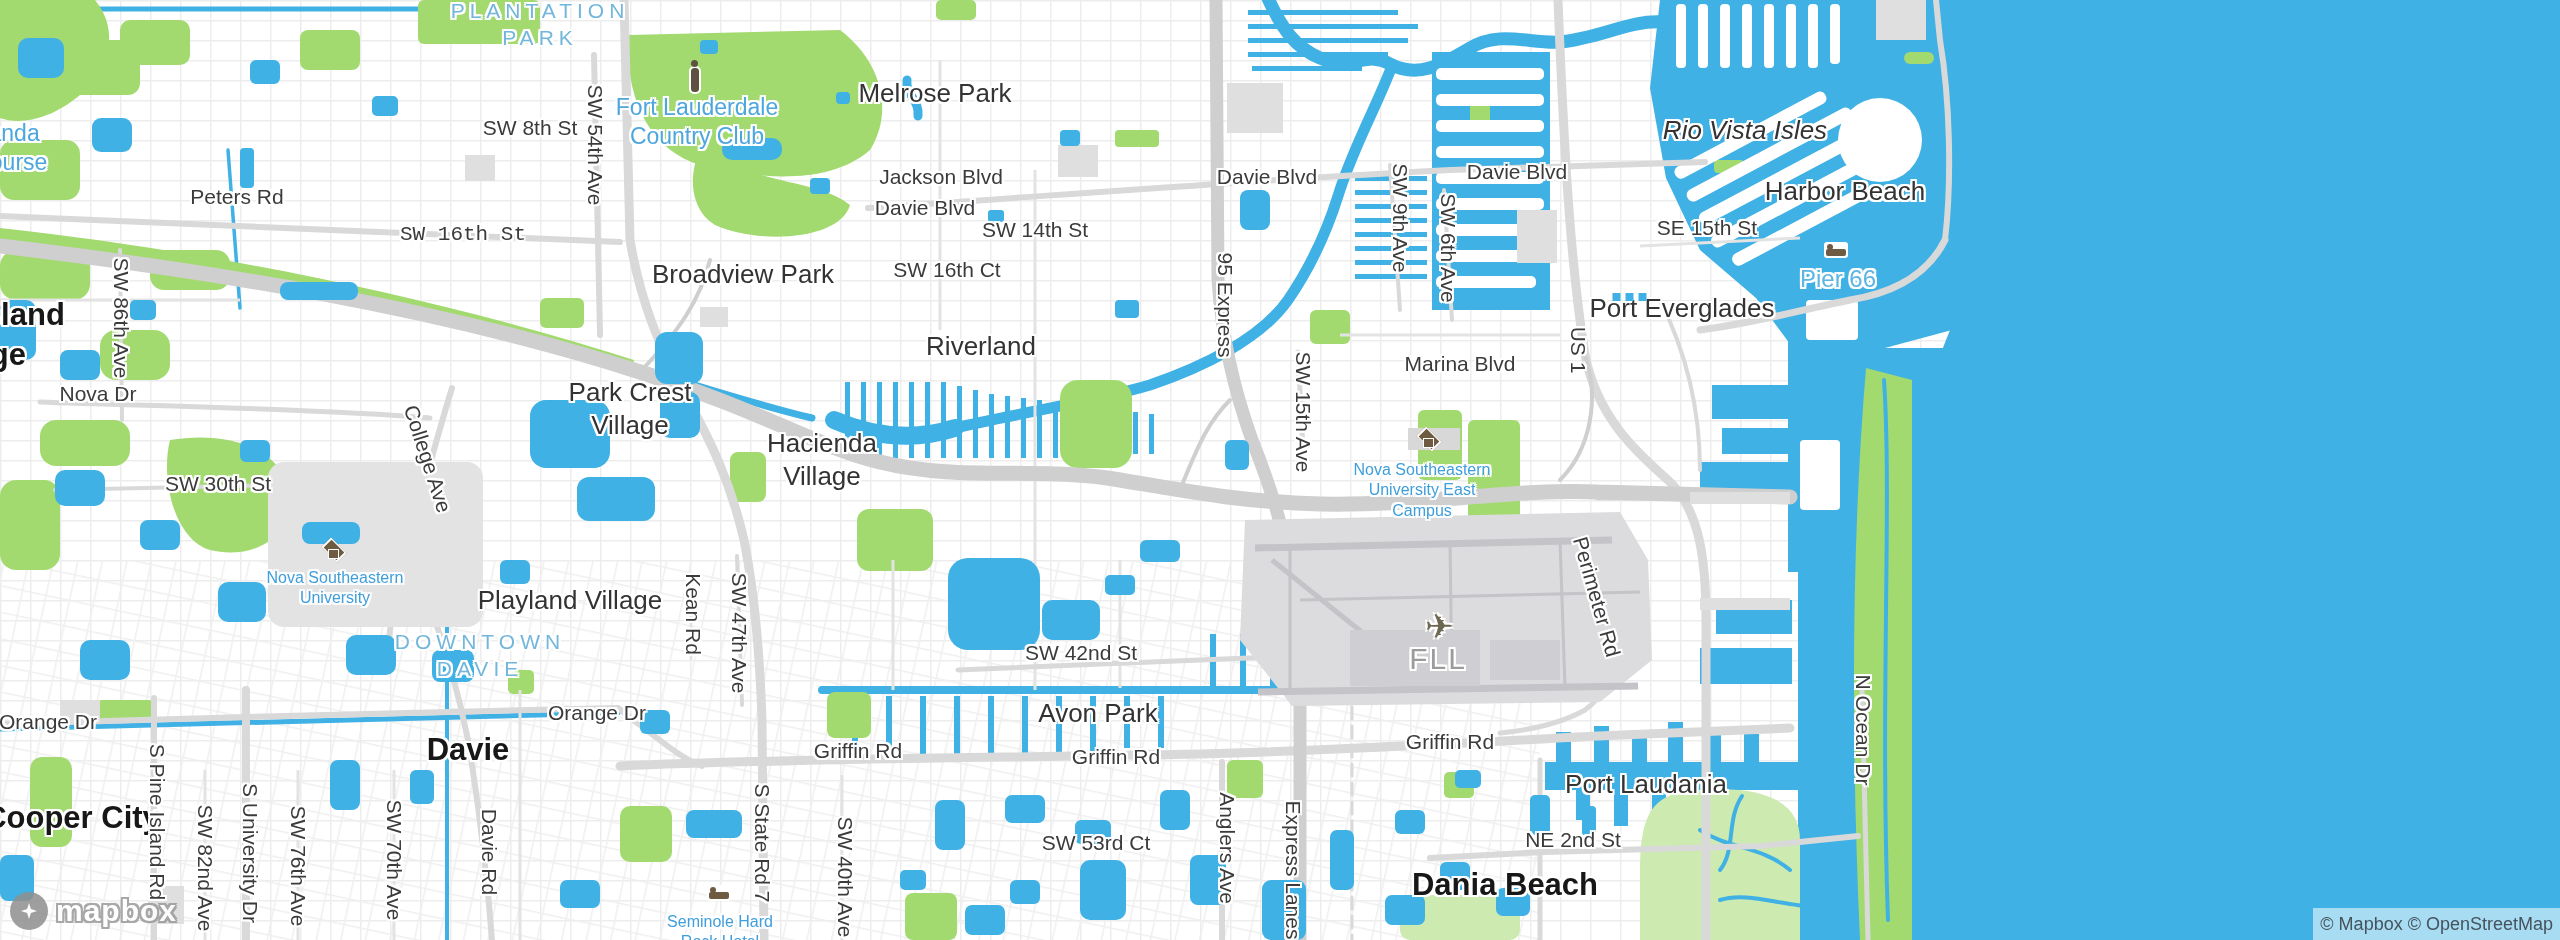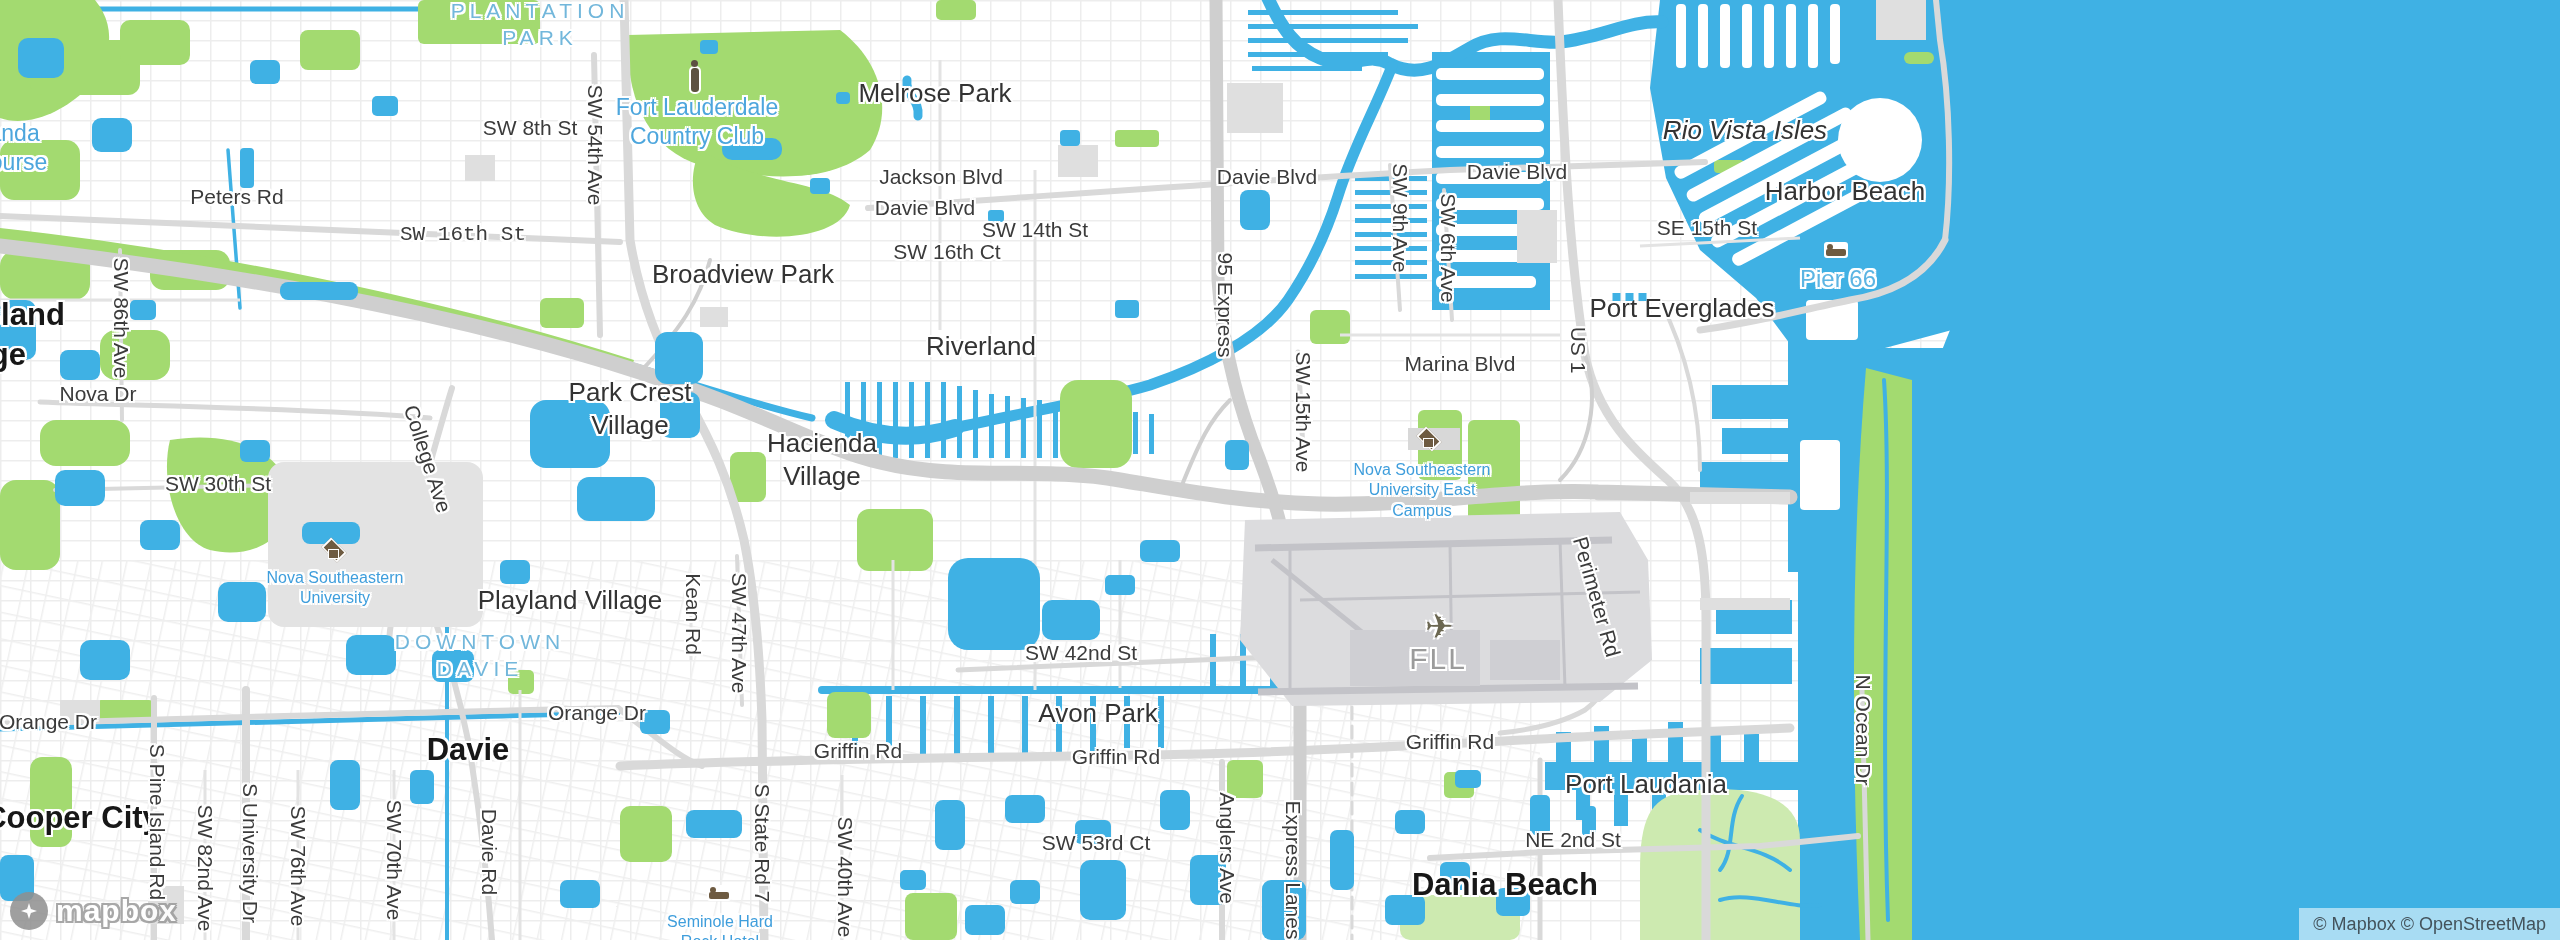--- a/index.html
+++ b/index.html
@@ -38,21 +38,21 @@
        background:#5d5142;border-radius:50%;}
   .icon.harbor-poi-icons span{display:inline-block;width:8px;height:8px;background:#3fb1e4;margin-right:5px;}
   
   #wordmark{position:absolute;left:10px;bottom:10px;display:flex;align-items:center;opacity:.85;}
   #wordmark .pin{width:38px;height:38px;border-radius:50%;background:#8f8f8f;position:relative;margin-right:8px;}
   #wordmark .pin::before{content:"";position:absolute;left:11px;top:11px;width:16px;height:16px;
        background:#fff;clip-path:polygon(50% 0,62% 38%,100% 50%,62% 62%,50% 100%,38% 62%,0 50%,38% 38%);}
   #wordmark .word{font-family:"Liberation Sans",sans-serif;font-weight:bold;font-size:30px;color:#fff;
        letter-spacing:1px;text-shadow:-2px -2px 0 #9a9a9a,2px -2px 0 #9a9a9a,-2px 2px 0 #9a9a9a,
        2px 2px 0 #9a9a9a,0 -2px 0 #9a9a9a,0 2px 0 #9a9a9a,-2px 0 0 #9a9a9a,2px 0 0 #9a9a9a;}
-  #attrib{position:absolute;right:0;bottom:0;height:32px;padding:0 14px;display:flex;align-items:center;
+  #attrib{position:absolute;right:0;bottom:0;height:32px;padding:0 7px;display:flex;align-items:center;
        background:rgba(255,255,255,.55);font-size:18px;color:#44535c;text-align:right;}
 </style>
 </head>
 <body>
 
 <div id="map">
   <svg width="2560" height="940" viewBox="0 0 2560 940">
     <defs>
       <pattern id="grid" width="30" height="20" patternUnits="userSpaceOnUse">
         <path d="M0 .75H30M.75 0V20" stroke="#ededed" stroke-width="1.5" fill="none"></path>
@@ -420,21 +420,21 @@
       <div class="lbl city" style="left: 72px; top: 818px;">Cooper City</div>
       <div class="lbl city" style="left: -17px; top: 335px;">Pine Island
 Ridge</div>
       <div class="lbl road" style="left: 530px; top: 128px;">SW 8th St</div>
       <div class="lbl road" style="left: 595px; top: 145px; transform: translate(-50%, -50%) rotate(90deg);">SW 54th Ave</div>
       <div class="lbl road" style="left: 941px; top: 177px;">Jackson Blvd</div>
       <div class="lbl road" style="left: 925px; top: 208px;">Davie Blvd</div>
       <div class="lbl road" style="left: 1267px; top: 177px;">Davie Blvd</div>
       <div class="lbl road" style="left: 1517px; top: 172px;">Davie Blvd</div>
       <div class="lbl road" style="left: 1035px; top: 230px;">SW 14th St</div>
-      <div class="lbl road" style="left: 947px; top: 252px; text-align: right;">SW 16th Ct</div>
+      <div class="lbl road" style="left: 947px; top: 270px; text-align: right;">SW 16th Ct</div>
       <div class="lbl road" style="left: 463px; top: 235px; font-family: Liberation Mono, monospace;">SW 16th St</div>
       <div class="lbl road" style="left: 237px; top: 197px;">Peters Rd</div>
       <div class="lbl road" style="left: 1400px; top: 218px; transform: translate(-50%, -50%) rotate(90deg);">SW 9th Ave</div>
       <div class="lbl road" style="left: 1448px; top: 248px; transform: translate(-50%, -50%) rotate(90deg);">SW 6th Ave</div>
       <div class="lbl road" style="left: 1225px; top: 305px; transform: translate(-50%, -50%) rotate(90deg);">95 Express</div>
       <div class="lbl road" style="left: 1707px; top: 228px;">SE 15th St</div>
       <div class="lbl road" style="left: 1578px; top: 350px; transform: translate(-50%, -50%) rotate(90deg);">US 1</div>
       <div class="lbl road" style="left: 1460px; top: 364px;">Marina Blvd</div>
       <div class="lbl road" style="left: 1303px; top: 412px; transform: translate(-50%, -50%) rotate(90deg);">SW 15th Ave</div>
       <div class="lbl road" style="left: 121px; top: 318px; transform: translate(-50%, -50%) rotate(90deg);">SW 86th Ave</div>

